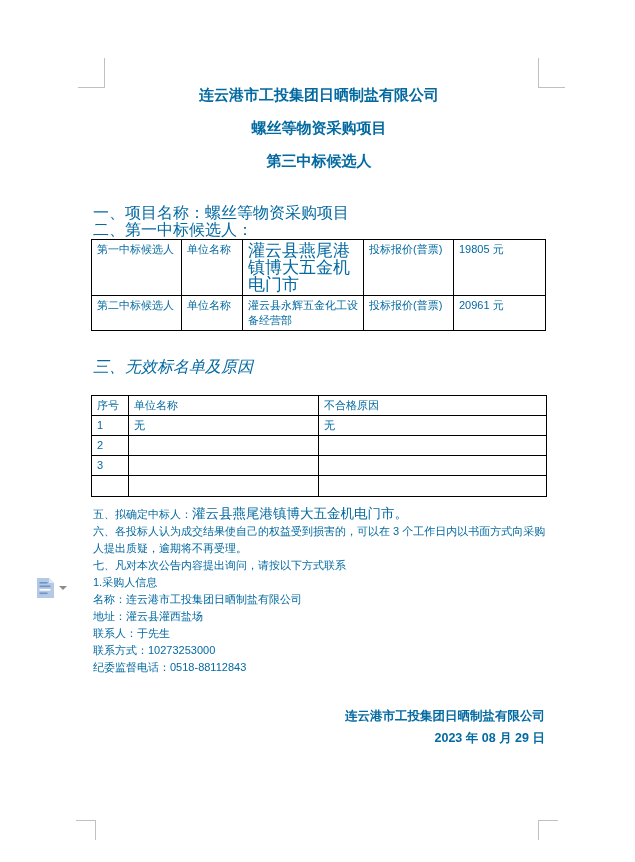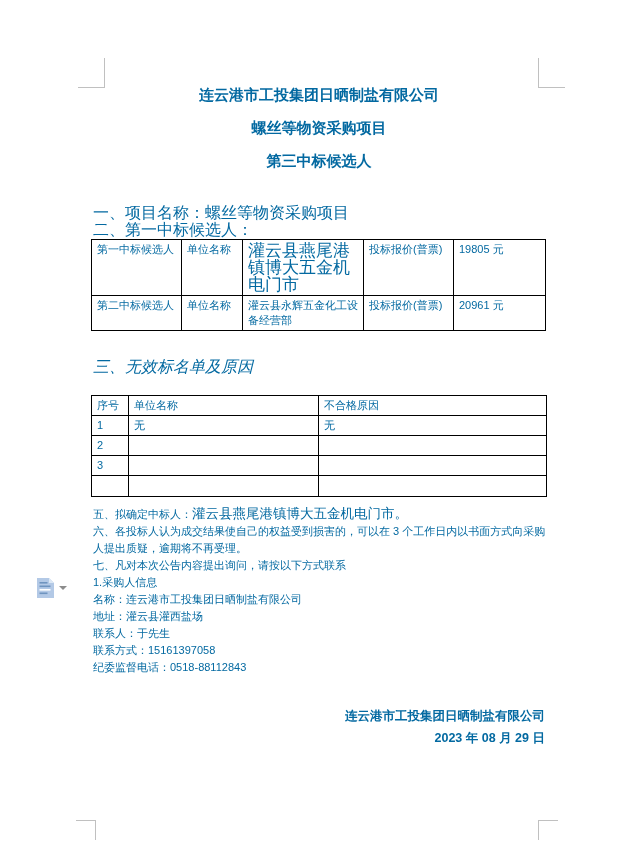--- a/index.html
+++ b/index.html
@@ -171,21 +171,21 @@
   </table>
 
   <div class="lower">
     <div class="line"><span>五、拟确定中标人：</span><span class="winner-big">灌云县燕尾港镇博大五金机电门市。</span></div>
     <div class="line">六、各投标人认为成交结果使自己的权益受到损害的，可以在 3 个工作日内以书面方式向采购人提出质疑，逾期将不再受理。</div>
     <div class="line">七、凡对本次公告内容提出询问，请按以下方式联系</div>
     <div class="line">1.采购人信息</div>
     <div class="line">名称：连云港市工投集团日晒制盐有限公司</div>
     <div class="line">地址：灌云县灌西盐场</div>
     <div class="line">联系人：于先生</div>
-    <div class="line">联系方式：15161397058</div>
+    <div class="line">联系方式：10273253000</div>
     <div class="line">纪委监督电话：0518-88112843</div>
   </div>
 
   <div class="footer">
     <div>连云港市工投集团日晒制盐有限公司</div>
     <div>2023 年 08 月 29 日</div>
   </div>
 
   <div class="paste-widget">
     <svg class="paste-icon" width="20" height="22" viewBox="0 0 20 22">

